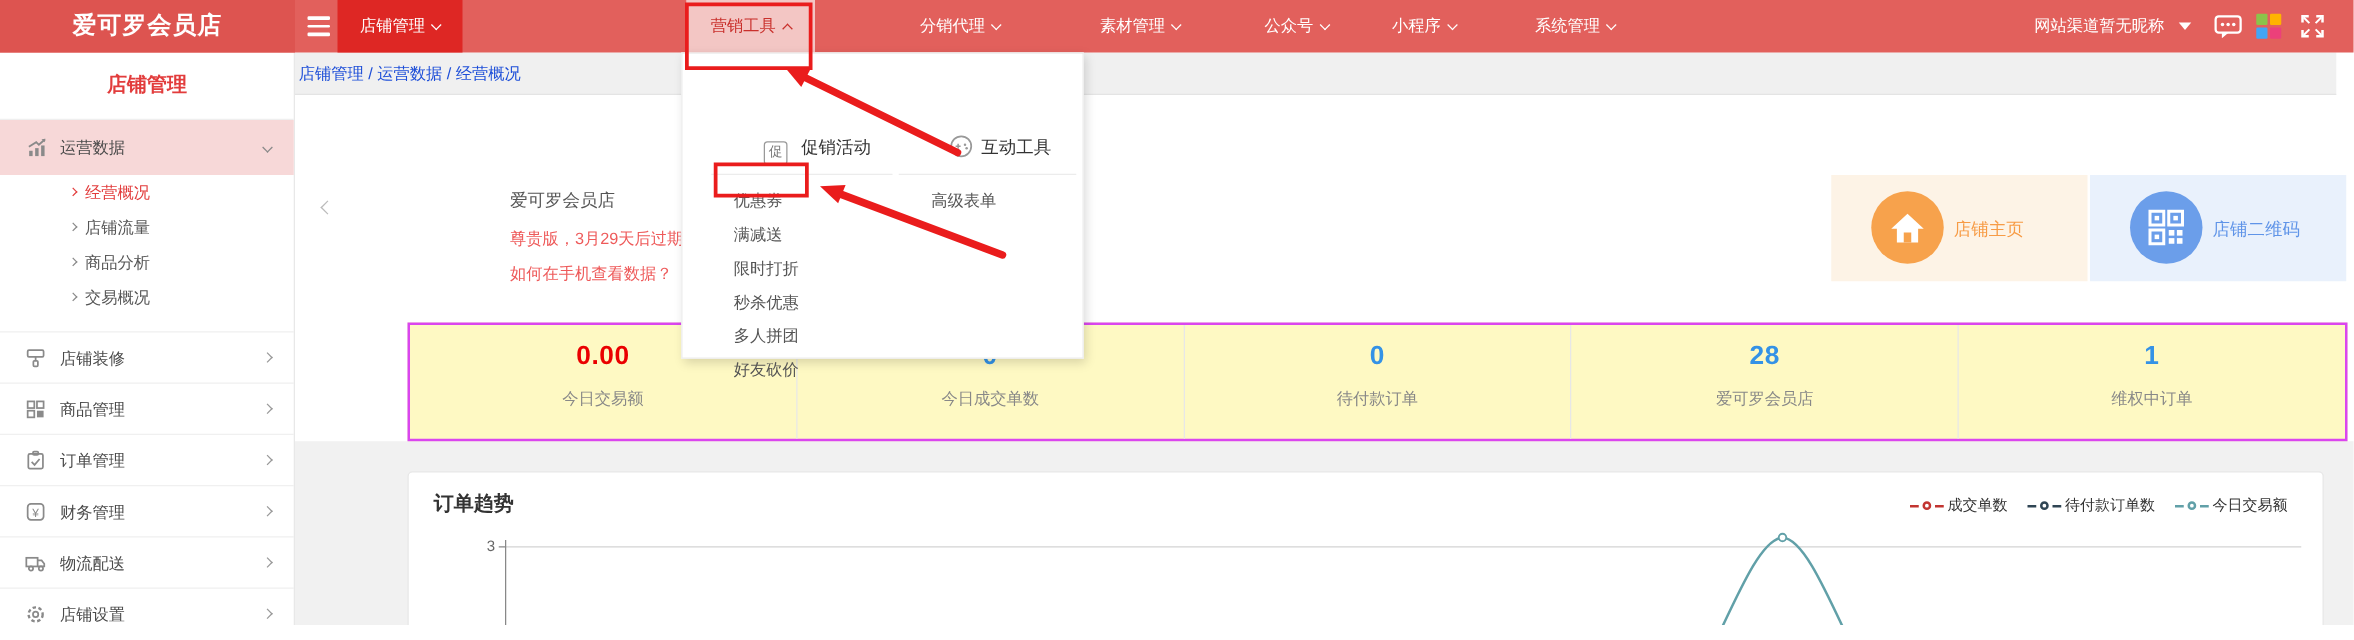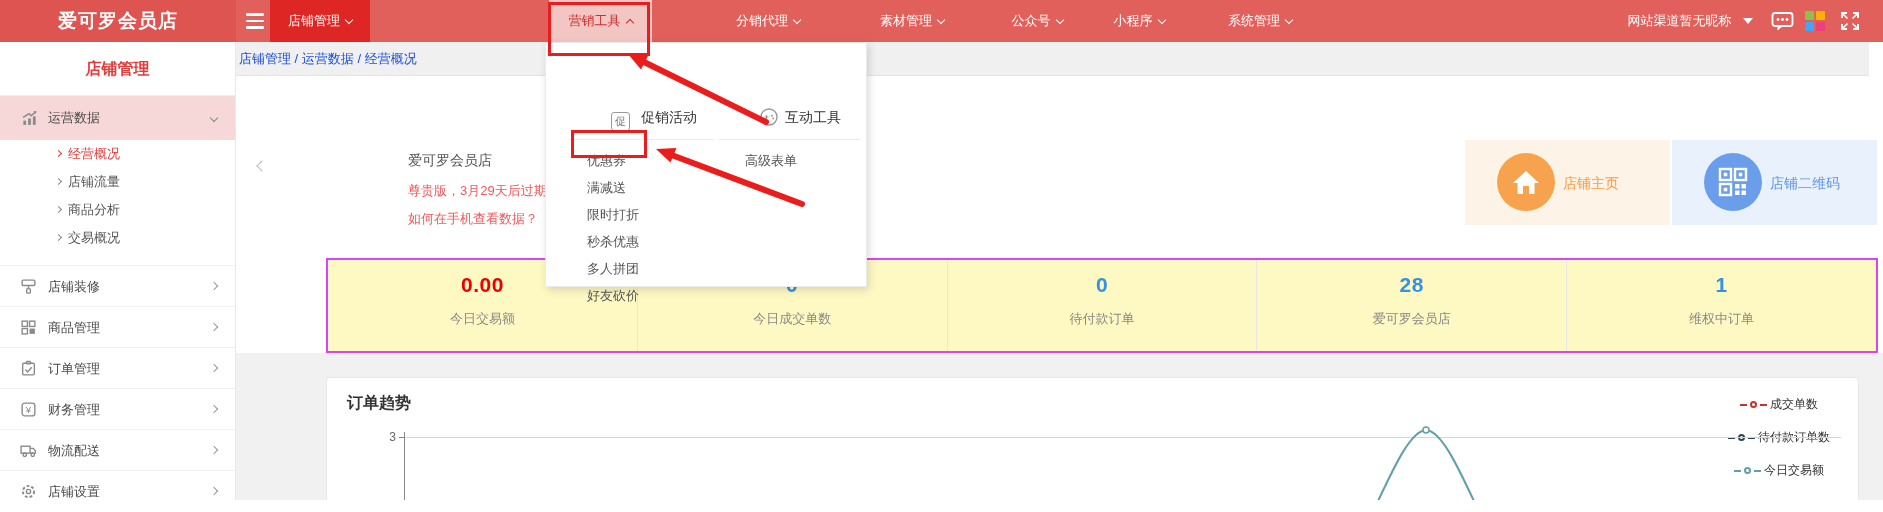--- a/index.html
+++ b/index.html
@@ -71,21 +71,21 @@
            border:2px solid #d946ef; display:flex; z-index:10; }
   .stat { flex:1; border-right:1px solid #e7e7e7; text-align:center; padding-top:13px; }
   .stat:last-child { border-right:none; }
   .stat .val { font-size:21px; font-weight:bold; letter-spacing:.5px; }
   .stat .lab { margin-top:13px; font-size:13px; color:#888; }
 
   
   .chart-card { position:absolute; left:326px; top:377px; width:1533px; height:160px; background:#fff;
                 border:1px solid #e7e7e7; border-radius:4px; z-index:4; }
   .chart-title { position:absolute; left:20px; top:15px; font-size:16px; font-weight:bold; color:#333; }
-  .legend { position:absolute; right:28px; top:18px; display:flex; gap:16px; align-items:center;flex-direction:column; }
+  .legend { position:absolute; right:28px; top:18px; display:flex; gap:16px; align-items:center; }
   .leg { display:flex; align-items:center; gap:3px; font-size:12px; color:#333; cursor:pointer; }
   .leg .seg { width:7px; height:2px; }
   .leg .ring { width:7px; height:7px; border:2px solid #000; border-radius:50%; }
   .ytick { position:absolute; left:378px; top:430px; width:18px; text-align:right; font-size:12px; color:#666; z-index:5;}
   .gridline { position:absolute; left:405px; top:437px; width:1436px; height:1px; background:#d4d4d4; z-index:5;}
   .tickmark { position:absolute; left:399px; top:437px; width:6px; height:1px; background:#888; z-index:5;}
   .yaxis { position:absolute; left:404px; top:432px; width:1px; height:80px; background:#888; z-index:5;}
 
   
   .dropdown { position:absolute; left:545px; top:42px; width:322px; height:245px; background:#fff;

